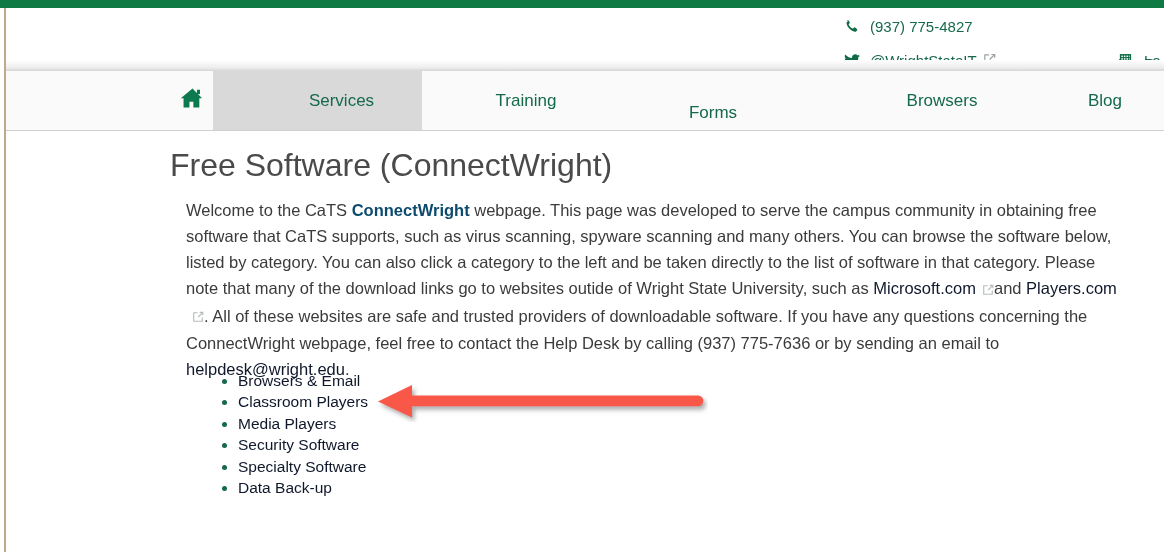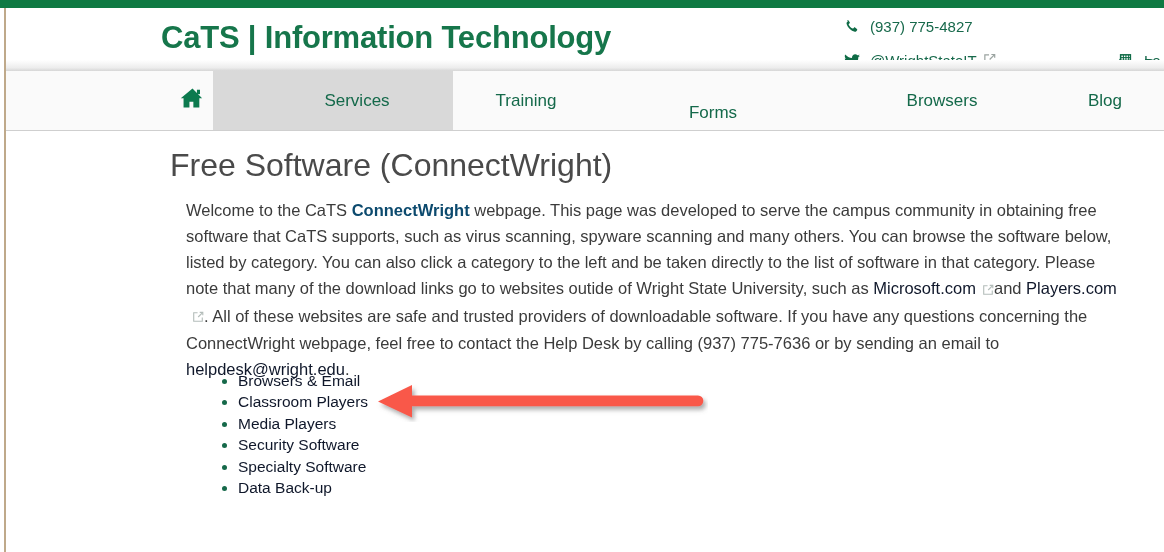--- a/index.html
+++ b/index.html
@@ -129,21 +129,21 @@
     justify-content: center;
     font-size: 17px;
     color: #14694a;
     white-space: nowrap;
     box-sizing: border-box;
   }
   .nav-item.active {
     background: #d9d9d9;
   }
   .nav-home { left: 159px;  width: 54px; }
-  .nav-services { left: 207px; width: 240px; padding-left: 48px; }
+  .nav-services { left: 207px; width: 209px; padding-left: 48px; }
   .nav-training { left: 416px; width: 208px; }
   .nav-forms { left: 603px; width: 208px; margin-top: 12px; }
   .nav-security { left: 832px; width: 208px; }
   .nav-blog { left: 1040px; width: 118px; }
 
   
   .content {
     position: absolute;
     top: 131px; left: 6px;
     width: 1158px;
@@ -209,21 +209,20 @@
 </head>
 <body>
 
 <div class="page-frame">
 
   <div class="top-green-bar"></div>
   <div class="left-rule"></div>
 
   <div class="site-header">
 
-    <div class="brand-title">CaTS | Information Technology</div>
 
     <div class="contact-block">
 
       <div class="contact-row r1">
         <span class="ci">
           <svg width="15" height="15" viewBox="0 0 16 16" fill="#0f6b46">
             <path d="M3.3 1.2c.4-.3 1-.2 1.3.2l1.5 2c.3.4.2.9-.1 1.2l-.9.8c-.1.1-.2.3-.1.5.3.8 1 1.9 1.7 2.6.7.7 1.8 1.4 2.6 1.7.2.1.4 0 .5-.1l.8-.9c.3-.3.8-.4 1.2-.1l2 1.5c.4.3.5.9.2 1.3l-.9 1.1c-.4.5-1 .7-1.6.6-1.9-.3-4-1.6-5.6-3.2C4.3 8.8 3 6.7 2.7 4.8c-.1-.6.1-1.2.6-1.6l1-1z"></path>
           </svg>
         </span>
         <span class="ctext">(937) 775-4827</span>

